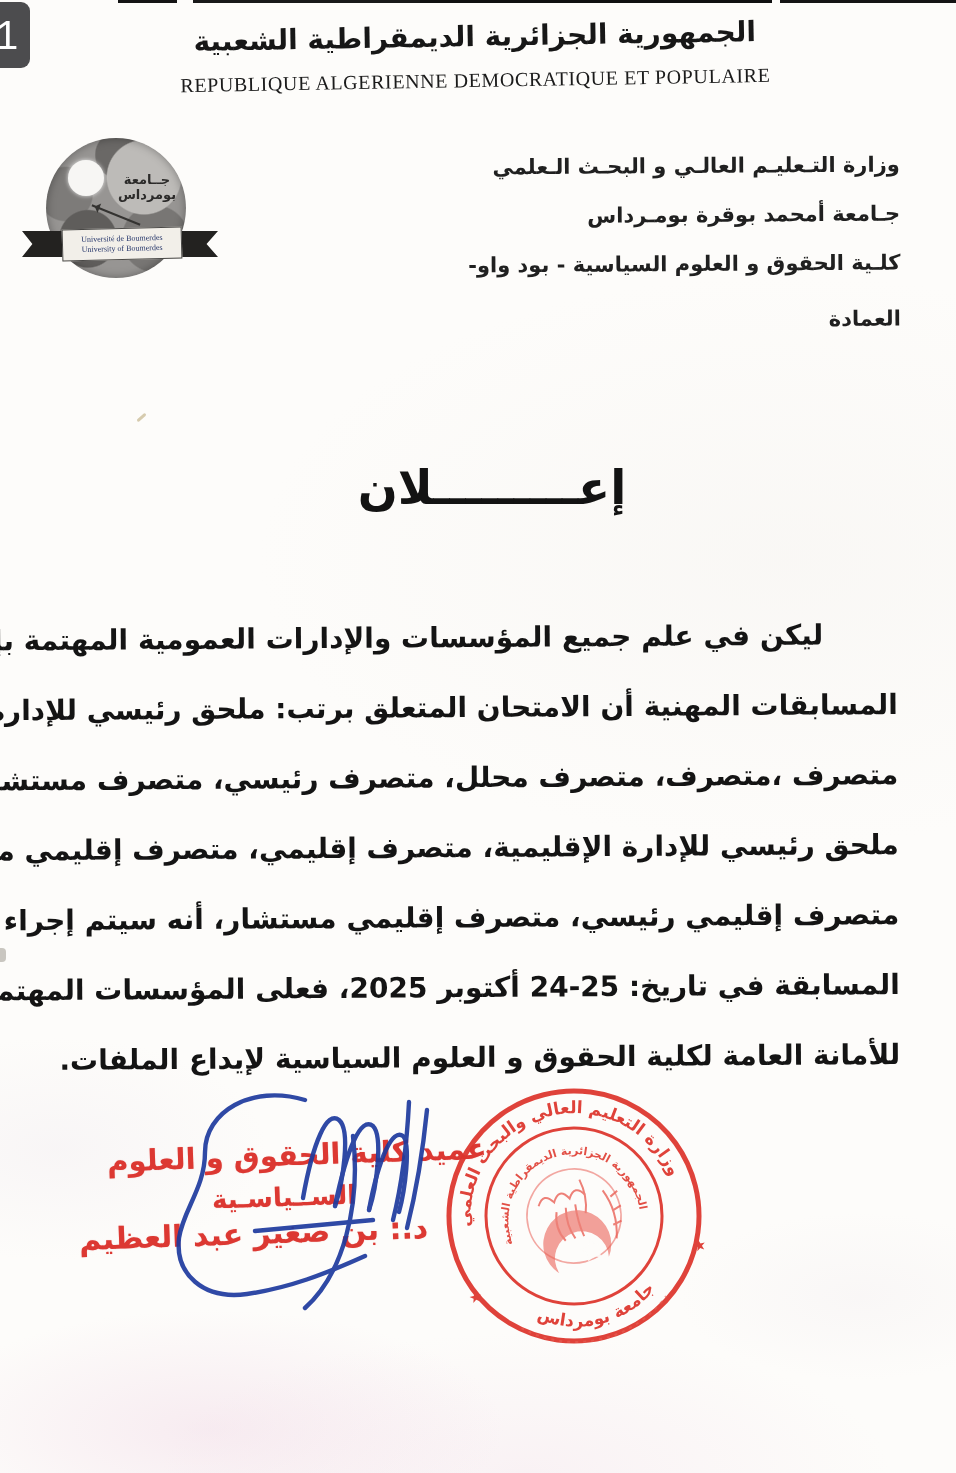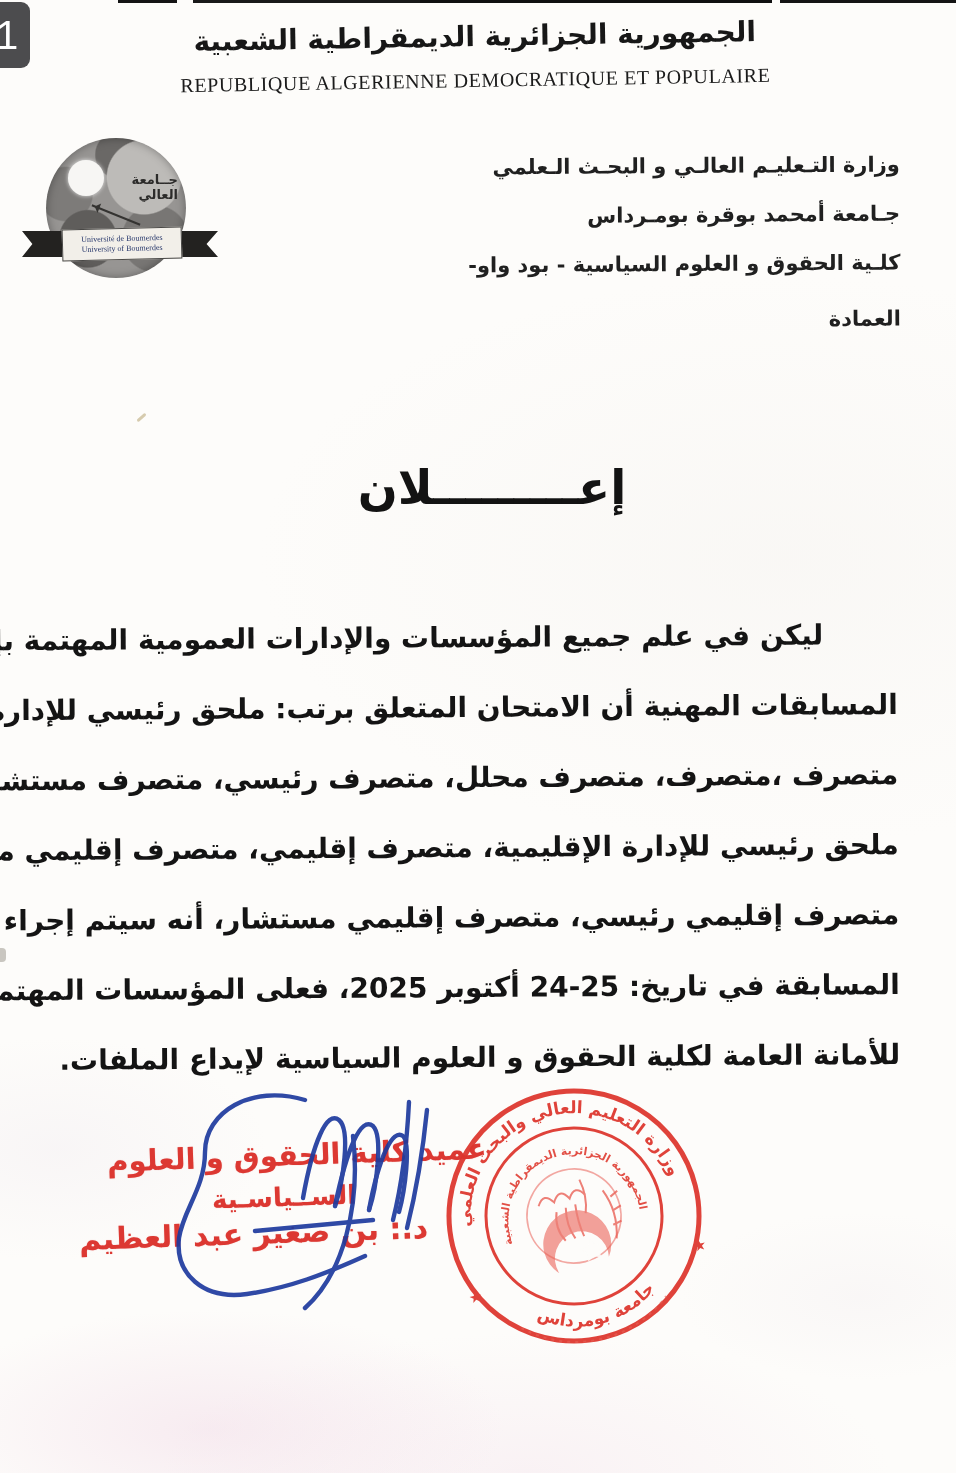--- a/index.html
+++ b/index.html
@@ -47,21 +47,21 @@
     background-image:
       radial-gradient(circle at 70% 28%, #bdbbb8 0 26%, transparent 27%),
       radial-gradient(circle at 30% 72%, #5f5d5b 0 20%, transparent 21%),
       radial-gradient(circle at 78% 72%, #787674 0 22%, transparent 23%),
       radial-gradient(circle at 52% 12%, #6a6866 0 16%, transparent 17%),
       radial-gradient(circle at 14% 40%, #7d7b79 0 18%, transparent 19%);
     box-shadow: inset 0 0 10px rgba(0,0,0,.35);
   }
   .logo-moon { position:absolute; left:38px; top:24px; width:36px; height:36px; border-radius:50%;
     background:#f7f6f4; box-shadow:0 0 4px rgba(255,255,255,.8); }
-  .logo-ar { position:absolute; left:86px; top:36px; width:62px; direction:rtl; text-align:right;
+  .logo-ar { position:absolute; left:86px; top:36px; width:62px; direction:rtl; text-align:center;
     color:#2c2b2a; font-size:13px; font-weight:700; line-height:15px; }
   .logo-arrow { position:absolute; left:60px; top:78px; width:52px; border-top:2.5px solid #343331;
     transform:rotate(22deg); }
   .logo-arrow::before { content:""; position:absolute; left:-2px; top:-6px;
     border:5px solid transparent; border-right-color:#343331; }
   .ribbon { position:absolute; left:-8px; top:92px; width:196px; height:32px; }
   .ribbon-band { position:absolute; left:0; top:3px; width:100%; height:26px; background:#232220; }
   .ribbon-band.left  { width:40px;  clip-path:polygon(100% 0,0 0,26% 50%,0 100%,100% 100%); }
   .ribbon-band.mid   { left:34px; width:130px; }
   .ribbon-band.right { left:auto; right:0; width:44px; clip-path:polygon(0 0,100% 0,74% 50%,100% 100%,0 100%); }
@@ -111,21 +111,21 @@
   <div class="rep-header">
     <div class="rep-ar">الجمهورية  الجزائرية الديمقراطية الشعبية</div>
     <div class="rep-fr">REPUBLIQUE ALGERIENNE DEMOCRATIQUE ET POPULAIRE</div>
   </div>
 
   <div class="logo-wrap">
     <div class="logo-circle"></div>
     <div class="logo-moon"></div>
     <div class="logo-ar">
       <div>جــامعة</div>
-      <div>العالي</div>
+      <div>بومرداس</div>
     </div>
     <div class="logo-arrow"></div>
     <div class="ribbon">
       <div class="ribbon-band left"></div>
       <div class="ribbon-band mid"></div>
       <div class="ribbon-band right"></div>
       <div class="ribbon-label">
         <div>Université de Boumerdes</div>
         <div>University of Boumerdes</div>
       </div>

